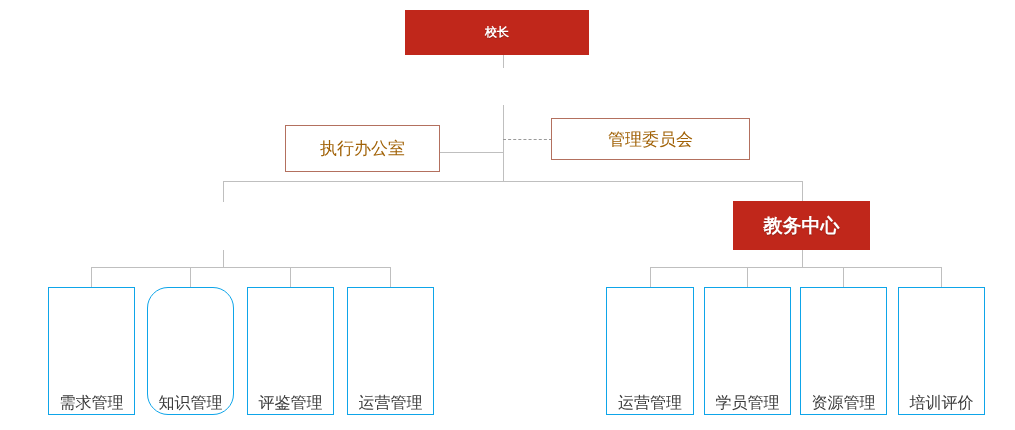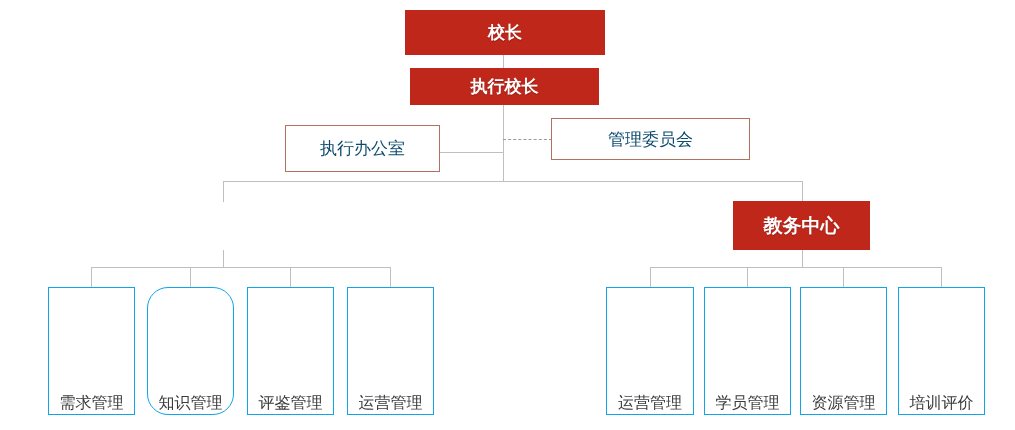--- a/index.html
+++ b/index.html
@@ -33,21 +33,21 @@
   .node.filled {
     background: #C0271B;
     color: #ffffff;
     border: 1px solid #C0271B;
     font-weight: bold;
     text-shadow: 0 1px 1px rgba(0,0,0,0.25);
   }
 
   .node.outlined {
     background: #ffffff;
-    color: #0c4a6e;
+    color: #a16207;
     border: 1px solid #B3705E;
   }
 
   .node.leaf {
     align-items: flex-end;
     justify-content: center;
     border: 1px solid #0ea5e9;
     color: #3a3a3a;
     background: #ffffff;
   }
@@ -94,27 +94,24 @@
   <div class="conn v" style="left:290px; top:267px; height:20px;"></div>
   <div class="conn v" style="left:390px; top:267px; height:20px;"></div>
 
   <div class="conn v" style="left:802px; top:250px; height:17px;"></div>
   <div class="conn h" style="left:650px; top:267px; width:292px;"></div>
   <div class="conn v" style="left:650px; top:267px; height:20px;"></div>
   <div class="conn v" style="left:747px; top:267px; height:20px;"></div>
   <div class="conn v" style="left:843px; top:267px; height:20px;"></div>
   <div class="conn v" style="left:941px; top:267px; height:20px;"></div>
 
-  <div class="node filled" style="left:405px; top:10px; width:200px; height:45px; font-size:17px;">
+  <div class="node filled" style="left:405px; top:10px; width:184px; height:45px; font-size:12px;">
     <span>校长</span>
   </div>
 
-  <div class="node filled" style="left:410px; top:68px; width:189px; height:37px; font-size:17px;">
-    <span>执行校长</span>
-  </div>
 
   <div class="node outlined" style="left:285px; top:125px; width:155px; height:47px; font-size:17px;">
     <span>执行办公室</span>
   </div>
 
   <div class="node outlined" style="left:551px; top:118px; width:199px; height:42px; font-size:17px;">
     <span>管理委员会</span>
   </div>
 
 

